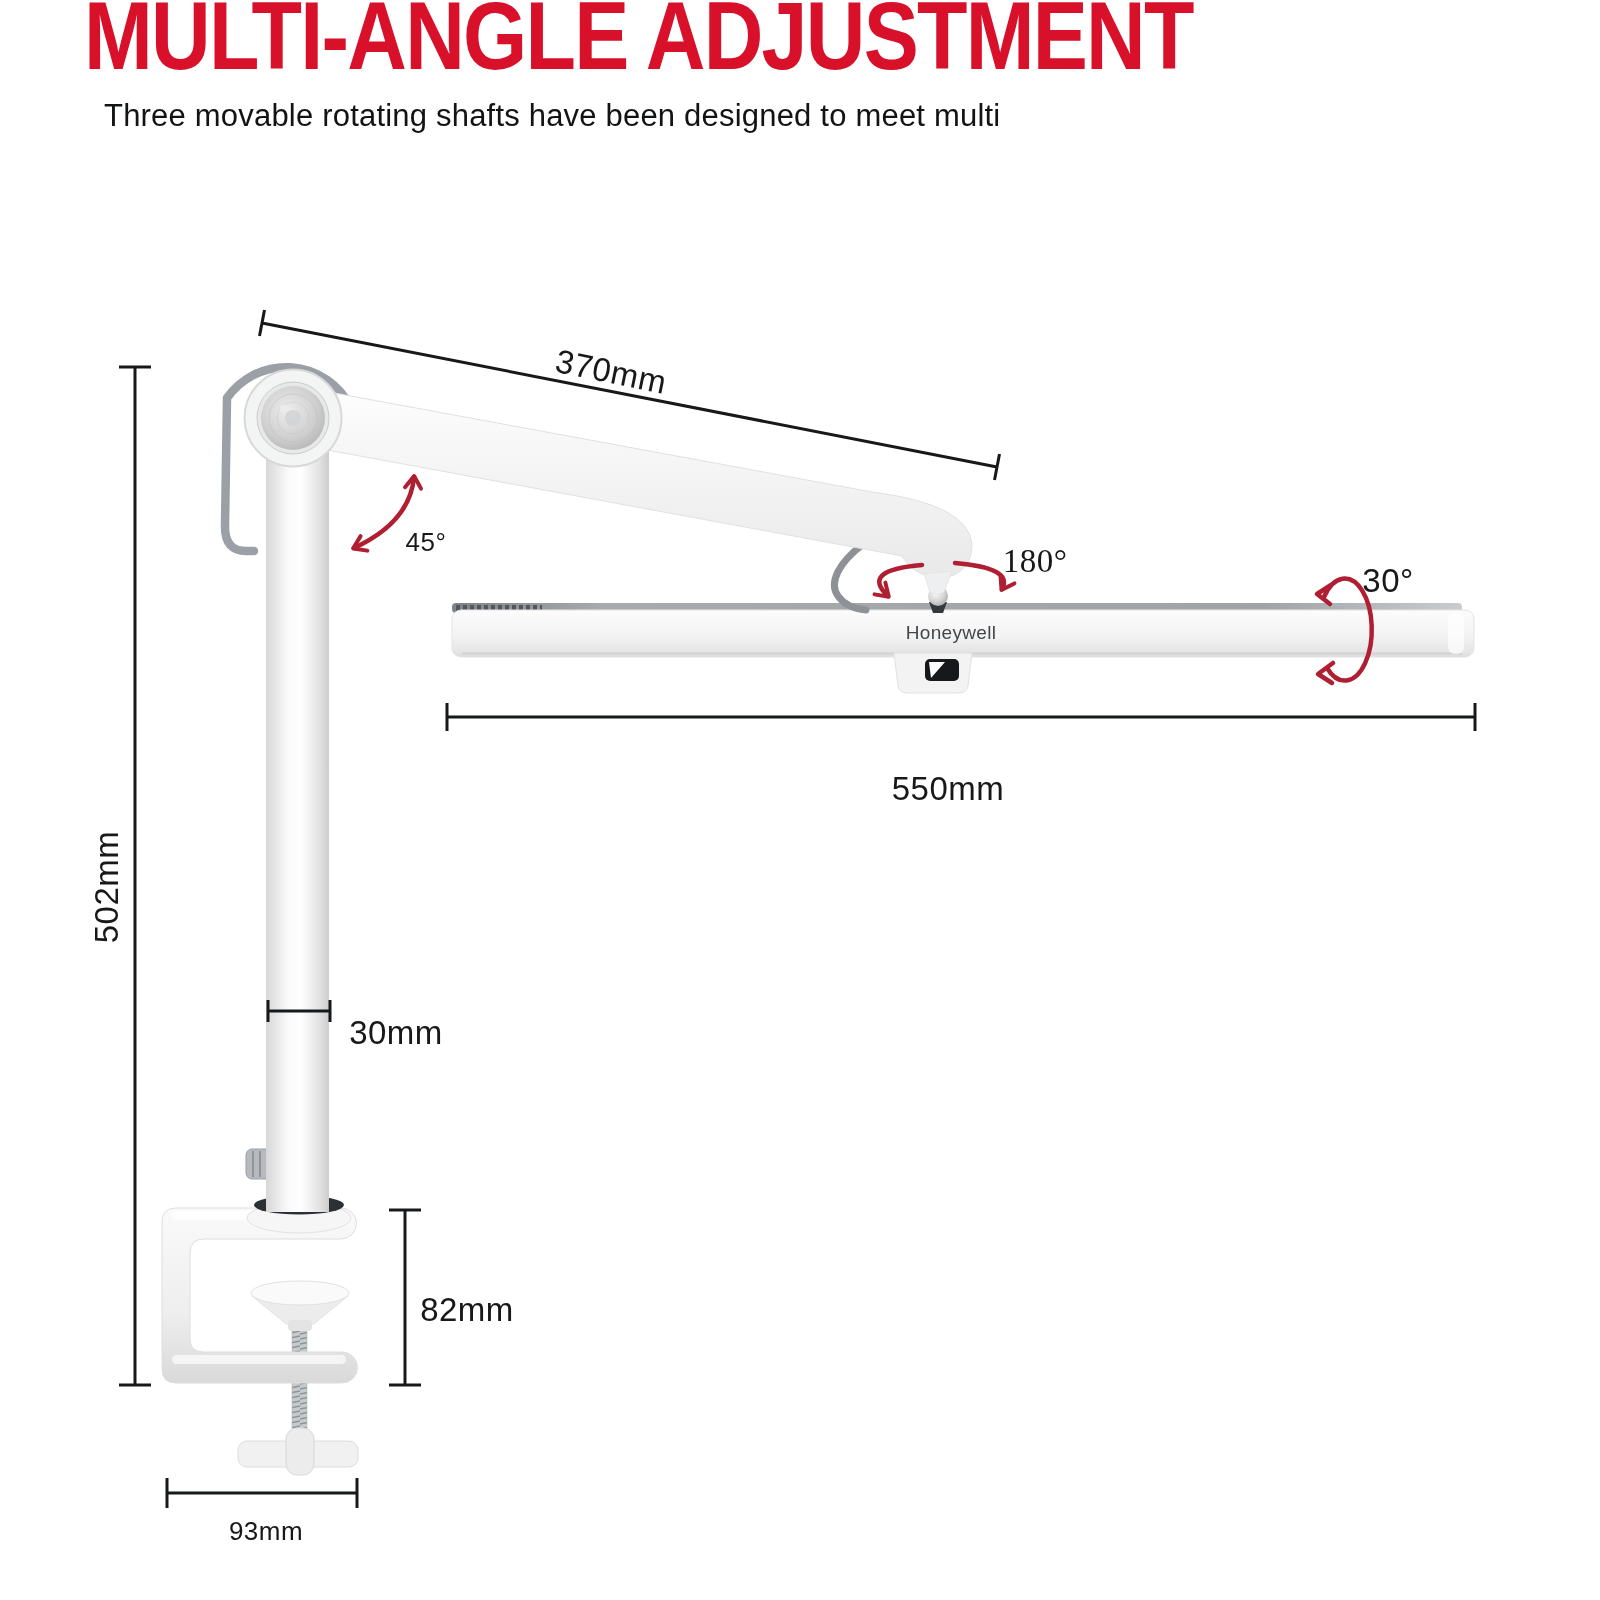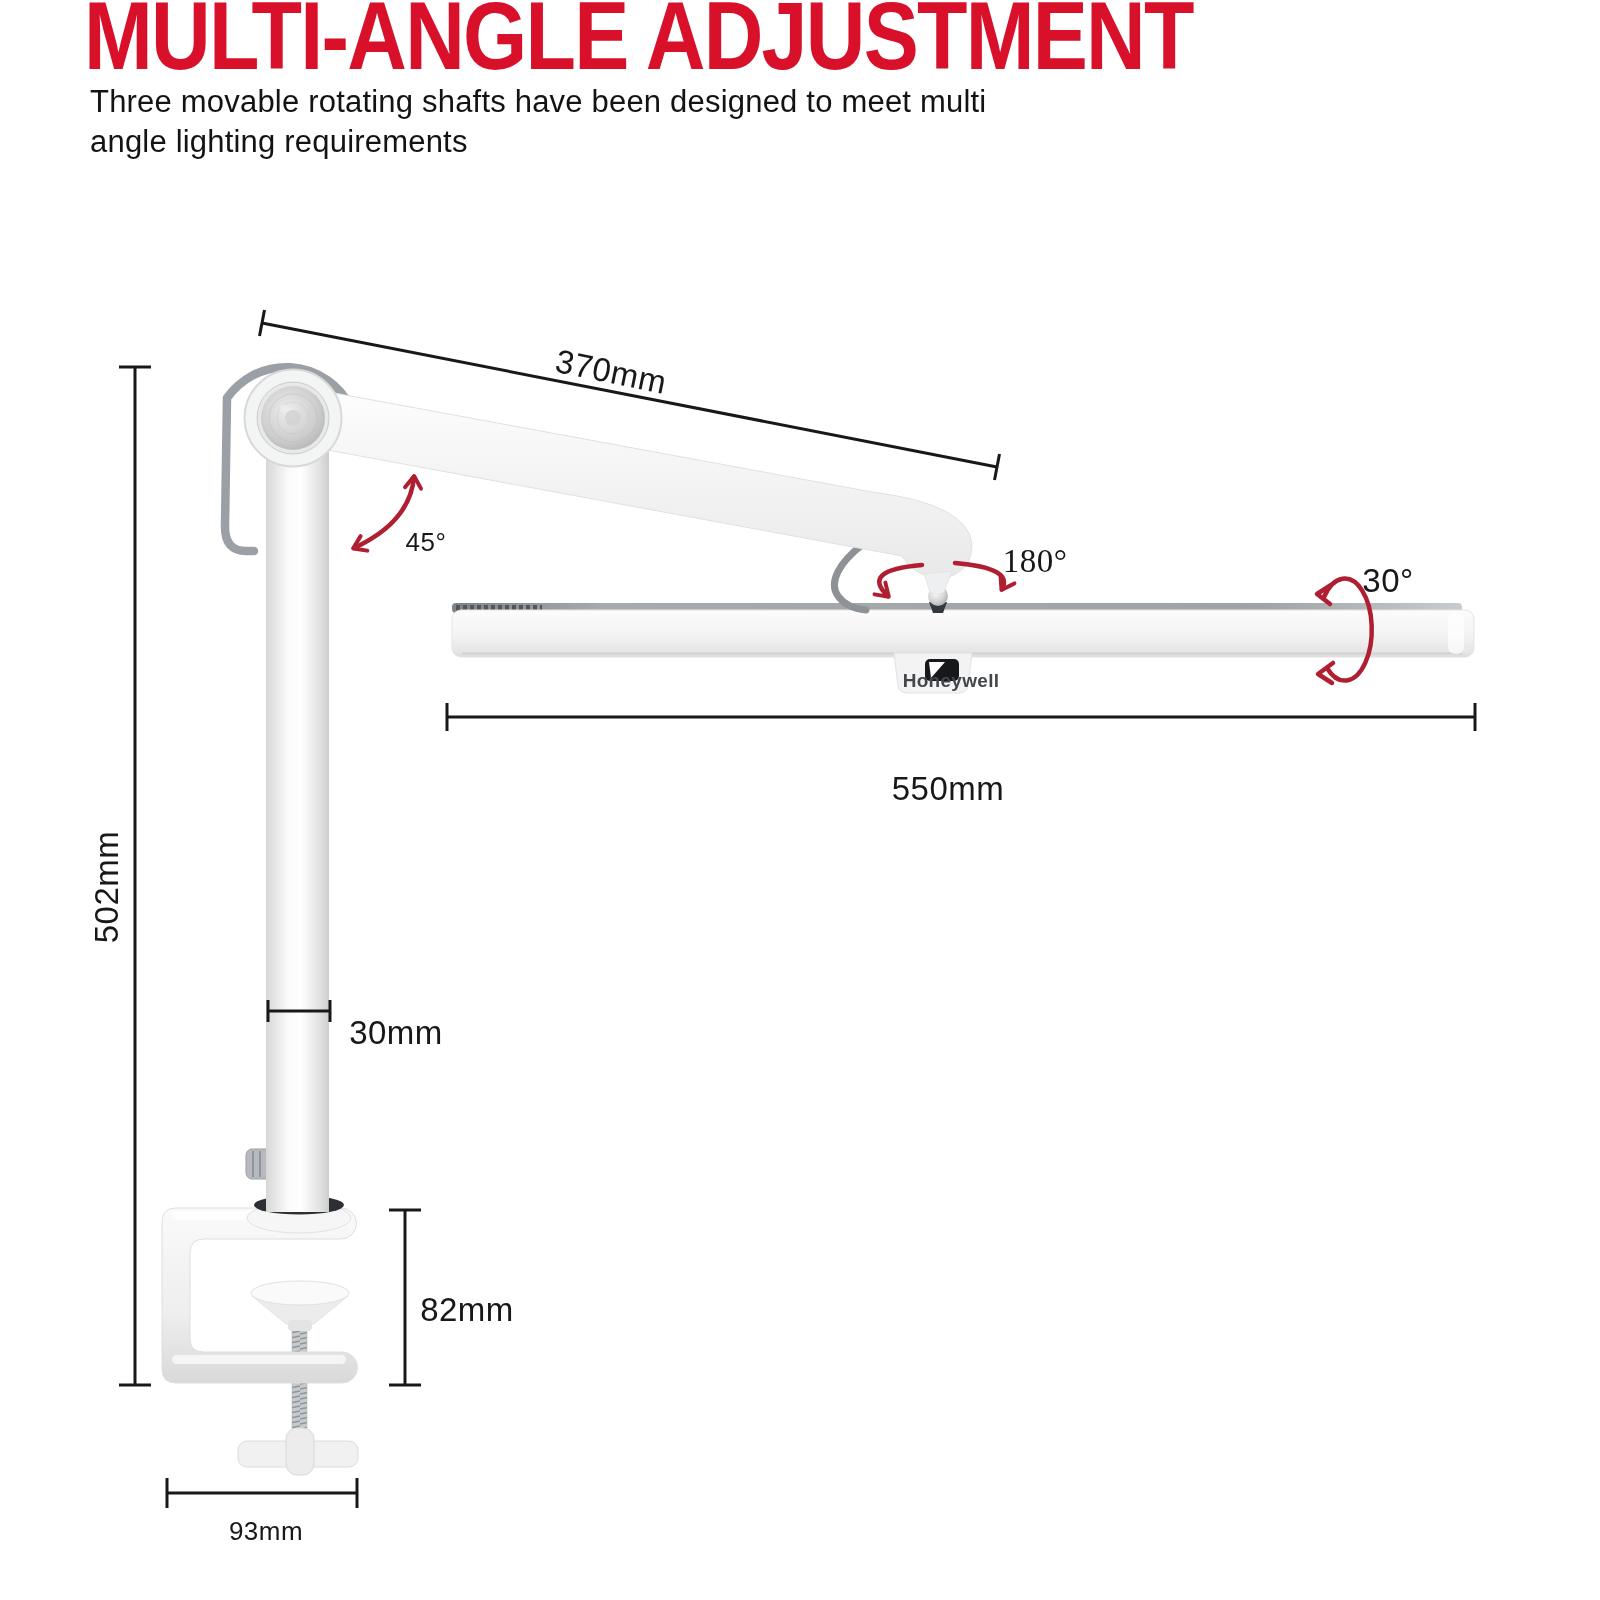--- a/index.html
+++ b/index.html
@@ -26,21 +26,21 @@
     line-height:1.0;
     letter-spacing:-2px;
     color:var(--accent-red);
     transform:scaleX(0.86);
     transform-origin:left top;
     white-space:nowrap;
   }
   .subtitle{
     position:absolute;
     left:86px;top:78px;
-    margin:4px;
+    margin:18px;
     font-size:31px;
     line-height:40px;
     letter-spacing:0.2px;
     color:#121314;
   }
   .diagram{
     position:absolute;inset:0;
   }
   .lbl{
     position:absolute;
@@ -49,37 +49,36 @@
     color:var(--text-dark);
     white-space:nowrap;
     letter-spacing:0.5px;
   }
   .lbl.rot-arm{transform:translate(-50%,-50%) rotate(11.5deg);}
   .lbl.rot-vert{transform:translate(-50%,-50%) rotate(-90deg);}
   .brand-logo{
     position:absolute;
     transform:translate(-50%,-50%);
     font-size:19px;
-    font-weight:bold;
+    font-weight:normal;
     letter-spacing:0.3px;
     color:#43474c;
     white-space:nowrap;
-    margin-top:48px;
   }
   .dim{stroke:var(--text-dark);stroke-width:3;}
   .redline{stroke:var(--arrow-red);stroke-width:4.5;fill:none;stroke-linecap:round;stroke-linejoin:round;}
   .arw-head{stroke:var(--arrow-red);}
 </style>
 </head>
 <body>
 
 <div class="canvas">
 
   <h1 class="title">MULTI-ANGLE ADJUSTMENT</h1>
-  <p class="subtitle"><span>Three movable rotating shafts have been designed to meet multi</span><br><span>angle lighting requirements</span></p>
+  <p class="subtitle"><span>Three movable rotating shafts have been designed to meet multi</span><br></p>
 
   <svg class="diagram" width="1600" height="1600" viewBox="0 0 1600 1600" xmlns="http://www.w3.org/2000/svg">
     <defs>
       <linearGradient id="polePaint" x1="0" y1="0" x2="1" y2="0">
         <stop offset="0" stop-color="#d7d7d7"></stop>
         <stop offset="0.35" stop-color="#fafafa"></stop>
         <stop offset="0.55" stop-color="#ffffff"></stop>
         <stop offset="0.85" stop-color="#e2e2e2"></stop>
         <stop offset="1" stop-color="#cccccc"></stop>
       </linearGradient>

